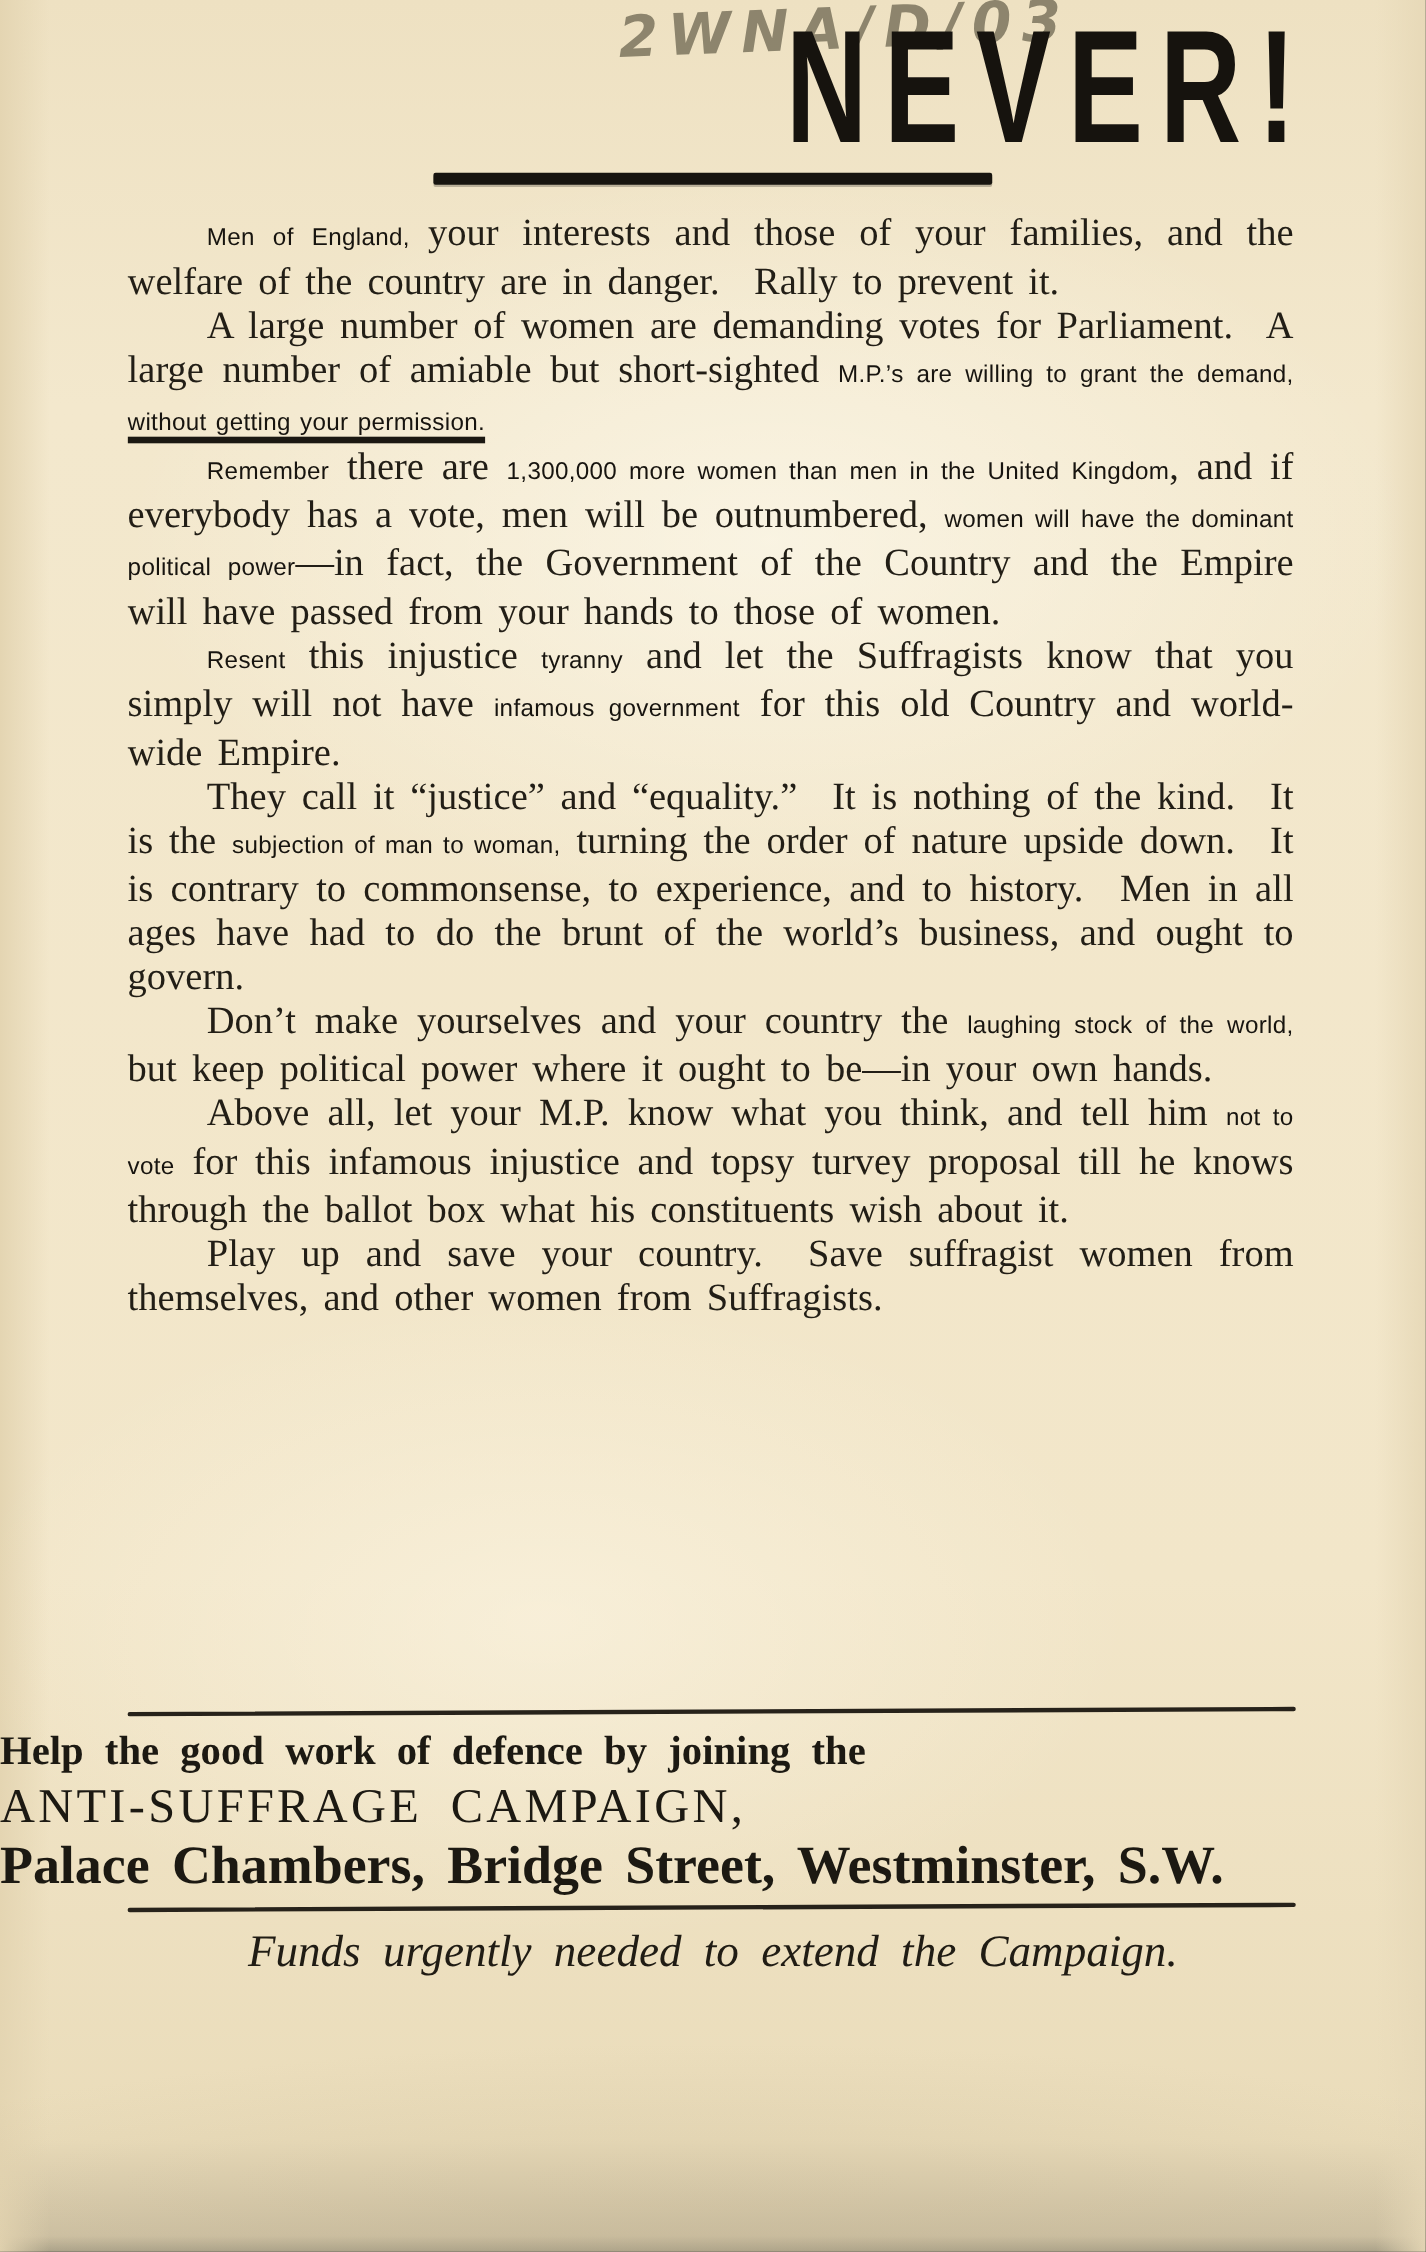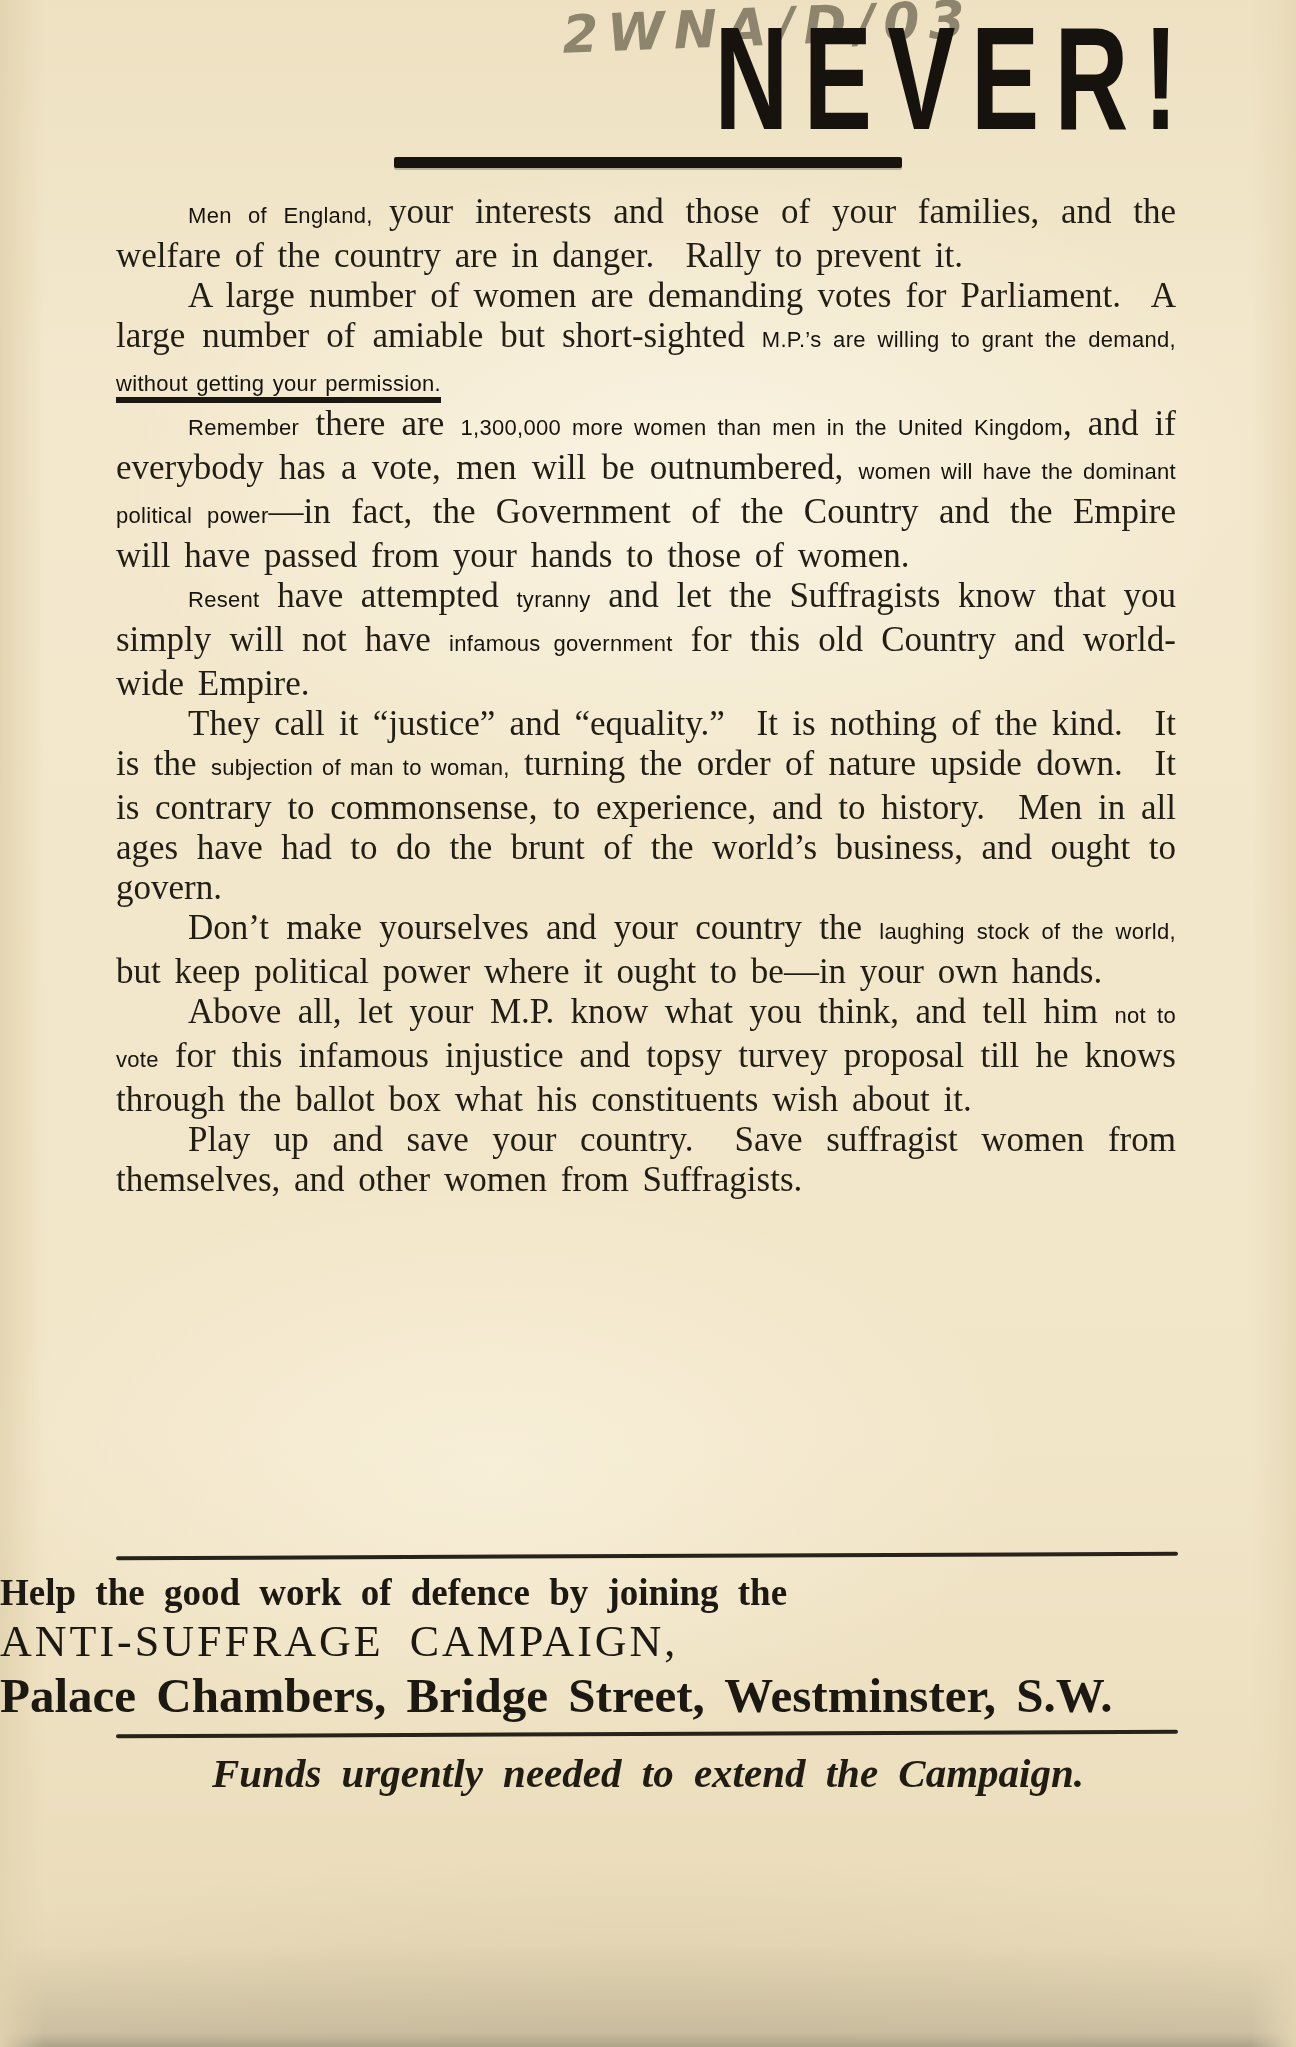--- a/index.html
+++ b/index.html
@@ -67,42 +67,42 @@
     height:4px;background:#27221a;border-radius:2px;
     margin:10px 118px 0 116px;
     transform:rotate(-.25deg);
   }
   .divider.bottom{margin-top:8px;}
   
   .footer{margin-top:12px;text-align:left;color:#1c1912;}
   .f1{font-size:37px;line-height:46px;font-weight:bold;word-spacing:10px;}
   .f2{font-size:44px;line-height:52px;font-weight:normal;letter-spacing:3px;word-spacing:12px;}
   .f3{font-size:49px;line-height:56px;font-weight:bold;word-spacing:8px;}
-  .funds{margin-top:12px;text-align:center;font-weight:bold;font-style:italic;
+  .funds{margin-top:12px;text-align:center;font-weight:normal;font-style:italic;
     font-size:41px;line-height:50px;word-spacing:10px;color:#201c14;}
 </style>
 </head>
 <body>
 
 <div class="page">
 
   <div class="annotation">2WNA/D/03</div>
 
 
   <div class="title2-wrap">
     <span class="title2">NEVER!</span>
   </div>
 
   <div class="title-rule"></div>
 
   <div class="body-col">
     <p><span class="run-b">Men of England, </span><span>your interests and those of your families, and the welfare of the country are in danger.  Rally to prevent it.</span></p>
     <p><span>A large number of women are demanding votes for Parliament.  A large number of amiable but short-sighted </span><span class="run-b">M.P.’s are willing to grant the demand, </span><span class="run-b run-u">without getting your permission.</span></p>
     <p><span class="run-b">Remember</span><span> there are </span><span class="run-b">1,300,000 more women than men in the United Kingdom</span><span>, and if everybody has a vote, men will be outnumbered, </span><span class="run-b">women will have the dominant political power</span><span>—in fact, the Government of the Country and the Empire will have passed from your hands to those of women.</span></p>
-    <p><span class="run-b">Resent</span><span> have attempted </span><span class="run-b">tyranny</span><span> and let the Suffragists know that you simply will not have </span><span class="run-b">infamous government</span><span> for this old Country and world-wide Empire.</span></p>
+    <p><span class="run-b">Resent</span><span> this injustice </span><span class="run-b">tyranny</span><span> and let the Suffragists know that you simply will not have </span><span class="run-b">infamous government</span><span> for this old Country and world-wide Empire.</span></p>
     <p><span>They call it “justice” and “equality.”  It is nothing of the kind.  It is the </span><span class="run-b">subjection of man to woman,</span><span> turning the order of nature upside down.  It is contrary to commonsense, to experience, and to history.  Men in all ages have had to do the brunt of the world’s business, and ought to govern.</span></p>
     <p><span>Don’t make yourselves and your country the </span><span class="run-b">laughing stock of the world,</span><span> but keep political power where it ought to be—in your own hands.</span></p>
     <p><span>Above all, let your M.P. know what you think, and tell him </span><span class="run-b">not to vote</span><span> for this infamous injustice and topsy turvey proposal till he knows through the ballot box what his constituents wish about it.</span></p>
     <p><span>Play up and save your country.  Save suffragist women from themselves, and other women from Suffragists.</span></p>
   </div>
 
   <div class="divider top"></div>
 
   <div class="footer">
     <div class="f1">Help the good work of defence by joining the</div>

